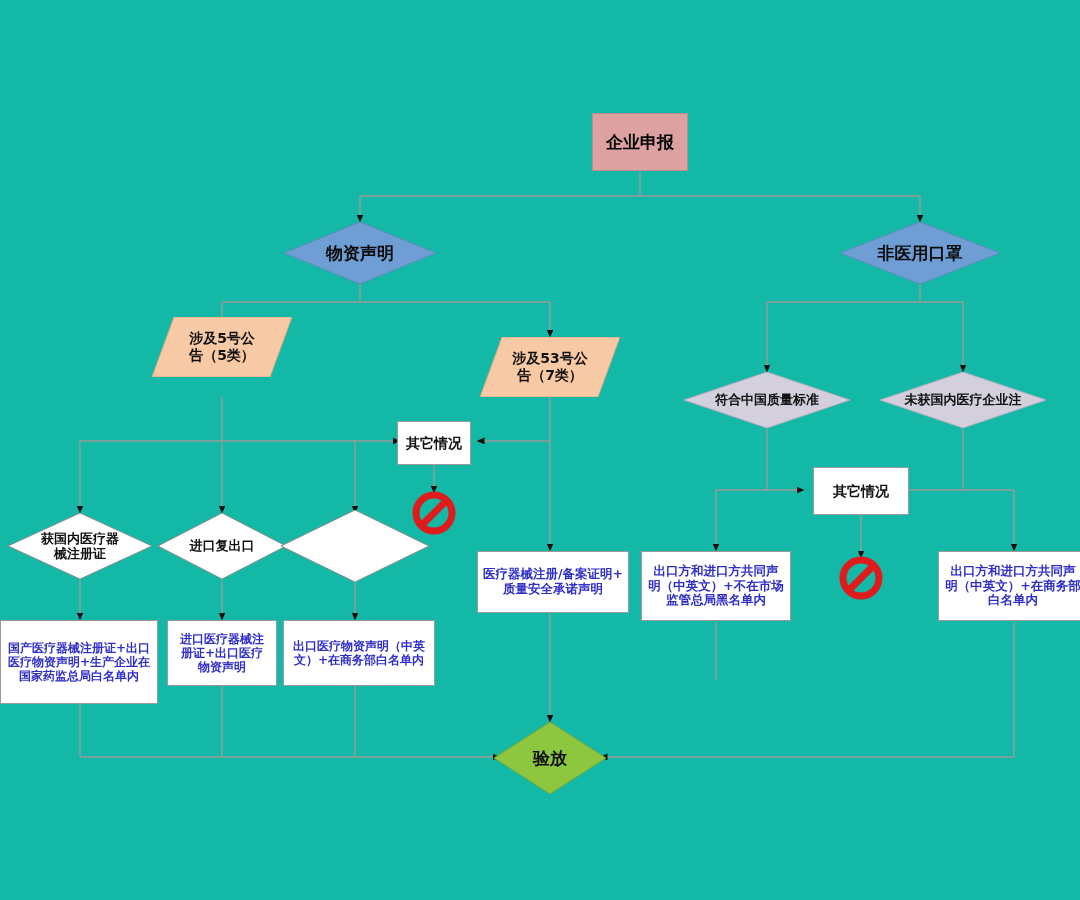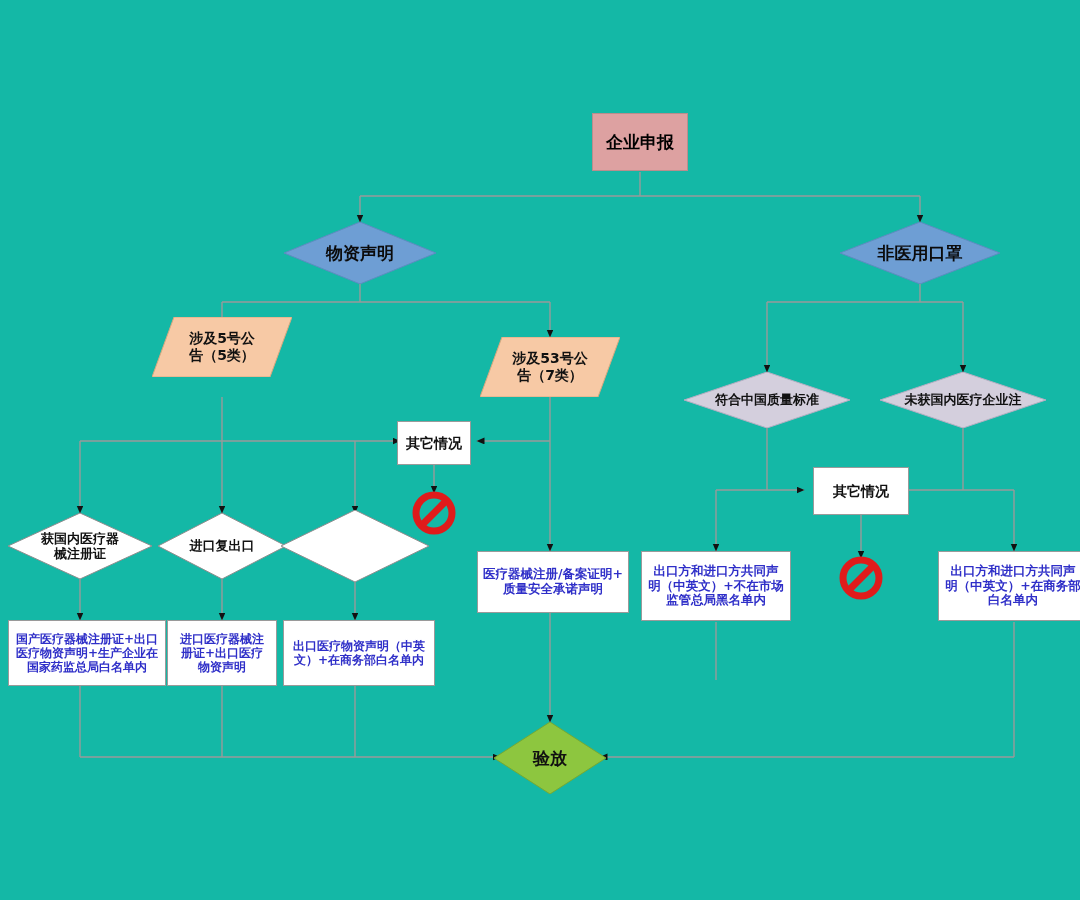--- a/index.html
+++ b/index.html
@@ -274,21 +274,21 @@
     </svg>
     <span class="lbl">进口复出口</span>
   </div>
 
   <div class="node diamond d-white" style="left:281px; top:510px; width:148px; height:72px;">
     <svg class="dshape" viewBox="0 0 148 72" preserveAspectRatio="none">
       <polygon points="74,0 148,36 74,72 0,36" fill="#ffffff" stroke="#8d8d8d" stroke-width="1"></polygon>
     </svg>
   </div>
 
-  <div class="node rect blue-text" style="left:8px; top:620px; width:158px; height:66px;">
+  <div class="node rect blue-text" style="left:0; top:620px; width:158px; height:84px;">
     <span class="lbl" style="font-size:12px;">国产医疗器械注册证+出口
 医疗物资声明+生产企业在
 国家药监总局白名单内</span>
   </div>
 
   <div class="node rect blue-text" style="left:167px; top:620px; width:110px; height:66px;">
     <span class="lbl" style="font-size:12px;">进口医疗器械注
 册证+出口医疗
 物资声明</span>
   </div>

